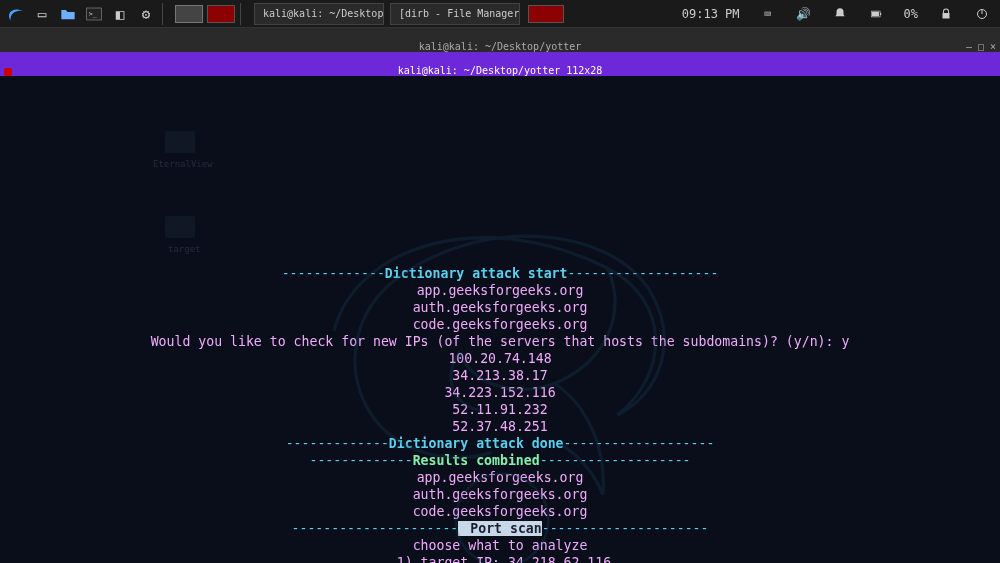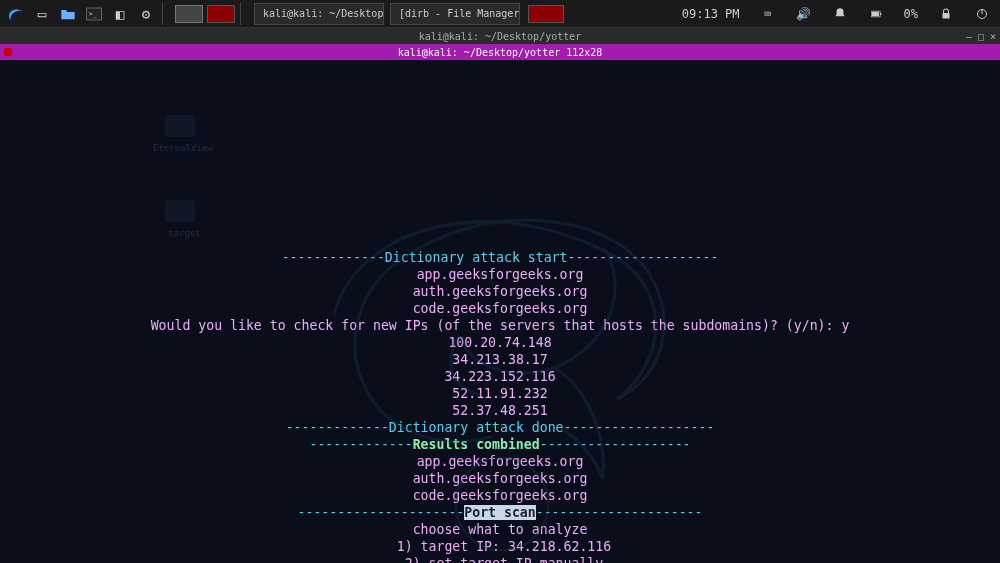--- a/index.html
+++ b/index.html
@@ -53,30 +53,30 @@
       margin-left: auto;
       display: flex; align-items: center; gap: 20px;
       color: #ccc;
       font-size: 12px;
       padding-right: 6px;
     }
     .sys-icon { width: 16px; height: 16px; display: flex; align-items: center; justify-content: center; }
 
     
     .titlebar {
-      height: 16px;
+      height: 24px;
       display: flex;
-      align-items: center;
+      align-items: flex-end;
       justify-content: center;
       font-size: 10px;
       position: relative;
       color: #fff;
     }
     .titlebar.dark { background: #2a2a2a; color: #aaa; }
-    .titlebar.red { background: #a21caf; }
+    .titlebar.red { background: #6d28d9; }
     .window-controls {
       position: absolute;
       right: 4px;
       display: flex;
       gap: 6px;
       font-size: 10px;
     }
     
     .red-dot {
       position: absolute;
@@ -96,22 +96,22 @@
       font-family: "DejaVu Sans Mono", "Courier New", monospace;
       white-space: pre;
       position: relative;
       height: calc(100% - 60px);
       overflow: hidden;
       text-align: center;
     }
     .term-line { white-space: pre; }
     .green { color: #f0abfc; }
     .bold-white { color: #86efac; font-weight: bold; }
-    .inv-white { background: #c8d8e8; color: #1a2030; font-weight: bold; }
-    .cyan-header { color: #5ad0f0; font-weight: normal; }
+    .inv-white { background: #c8d8e8; color: #1a2030; font-weight: bold; padding-left: 12px; }
+    .cyan-header { color: #5ad0f0; font-weight: bold; }
     .dashes { color: #5ad0f0; }
 
     
     .dragon-bg {
       position: absolute;
       top: 70px; left: 260px;
       width: 420px; height: 420px;
       opacity: 0.25;
       pointer-events: none;
     }

